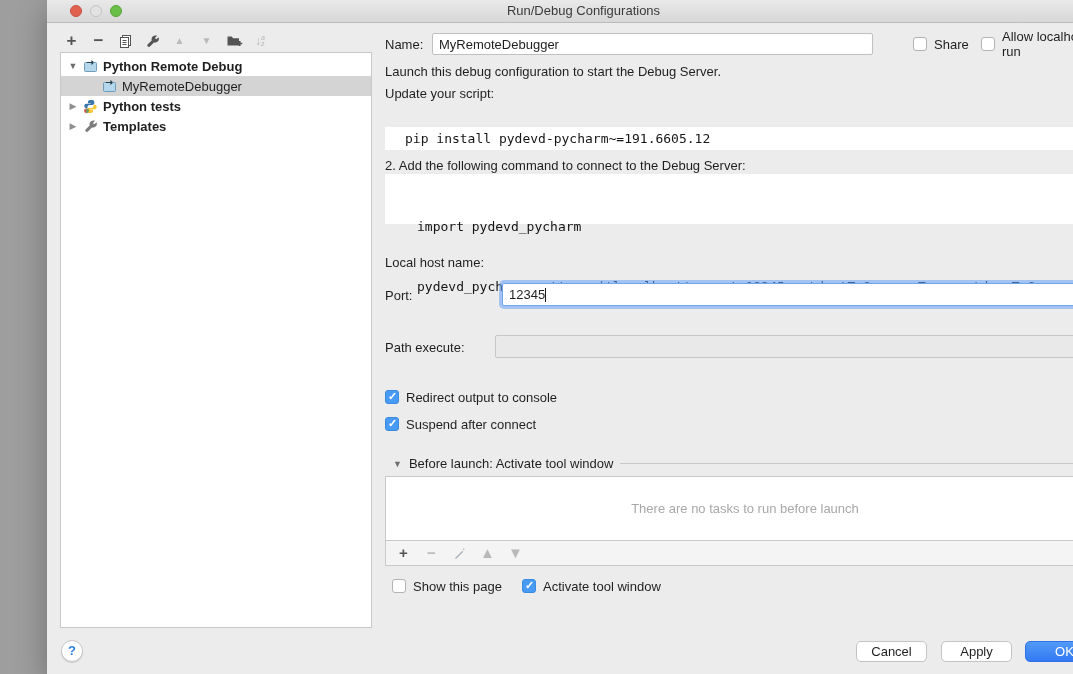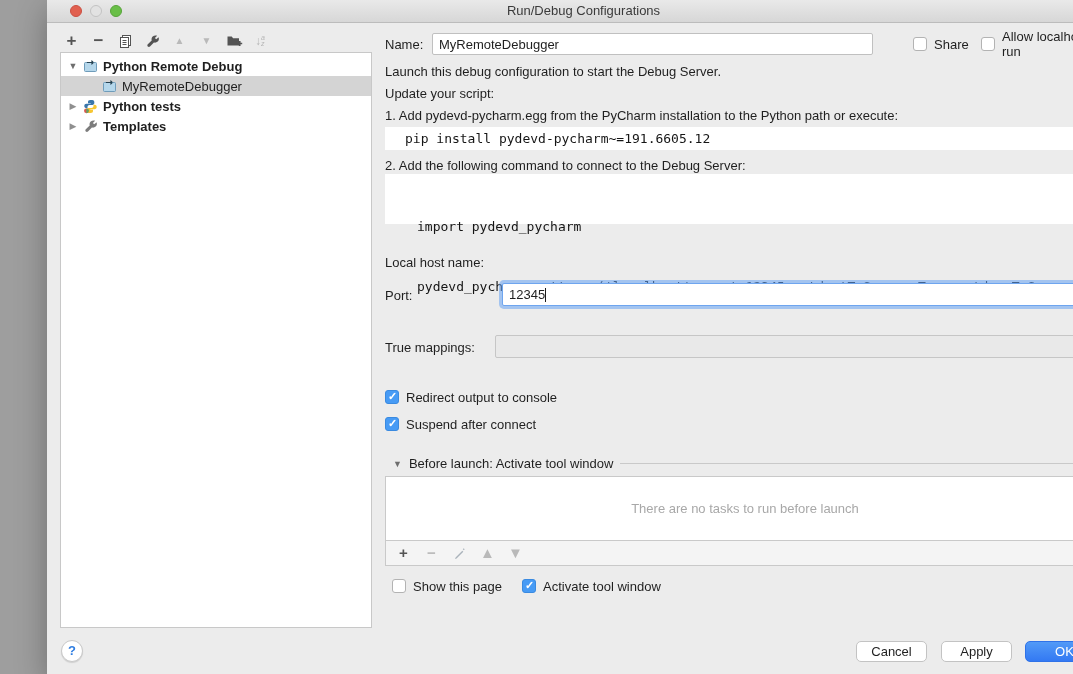--- a/index.html
+++ b/index.html
@@ -169,35 +169,34 @@
       <span class="cb"></span>
       <span>Share</span>
     </div>
     <div class="cbrow" style="left:596px;top:36px;">
       <span class="cb"></span>
       <span>Allow localhost run</span>
     </div>
 
     <div class="abs" style="left:0;top:64px;">Launch this debug configuration to start the Debug Server.</div>
     <div class="abs" style="left:0;top:86px;">Update your script:</div>
-    <div class="abs" style="left:0;top:108px;">1. Add pydevd-pycharm.egg from the PyCharm installation to the Python path or execute:</div>
     <div class="code one" style="top:127px;padding-left:20px;">pip install pydevd-pycharm~=191.6605.12</div>
     <div class="abs" style="left:0;top:158px;">2. Add the following command to connect to the Debug Server:</div>
     <div class="code two" style="top:174px;">
       <div>import pydevd_pycharm</div>
       <div>pydevd_pycharm.settrace('localhost', port=12345, stdoutToServer=True, stderrToServer=True)</div>
     </div>
 
     <span class="abs flabel" style="left:0;top:255px;">Local host name:</span>
 
     <span class="abs flabel" style="left:0;top:288px;">Port:</span>
     <input class="tinput focused" style="left: 117px; top: 283px; width: 603px; height: 23px;" type="text" value="12345">
     <span class="caret" style="left:160px;top:288px;"></span>
 
-    <span class="abs flabel" style="left:0;top:340px;">True mappings:</span>
+    <span class="abs flabel" style="left:0;top:340px;">Path execute:</span>
     <div class="pathfield" style="left:110px;top:335px;width:610px;">
       <svg width="16" height="13" viewBox="0 0 16 13">
         <path d="M1.5 2h4.2l1.1 1.6h7.2v2H5l-2.2 5.6H1.5z" fill="#ababab"></path>
         <path d="M4 5.6h11.2l-2.3 5.8H1.8z" fill="#9d9d9d"></path>
       </svg>
     </div>
 
     <div class="cbrow" style="left:0;top:389px;">
       <span class="cb checked"></span>
       <span>Redirect output to console</span>

